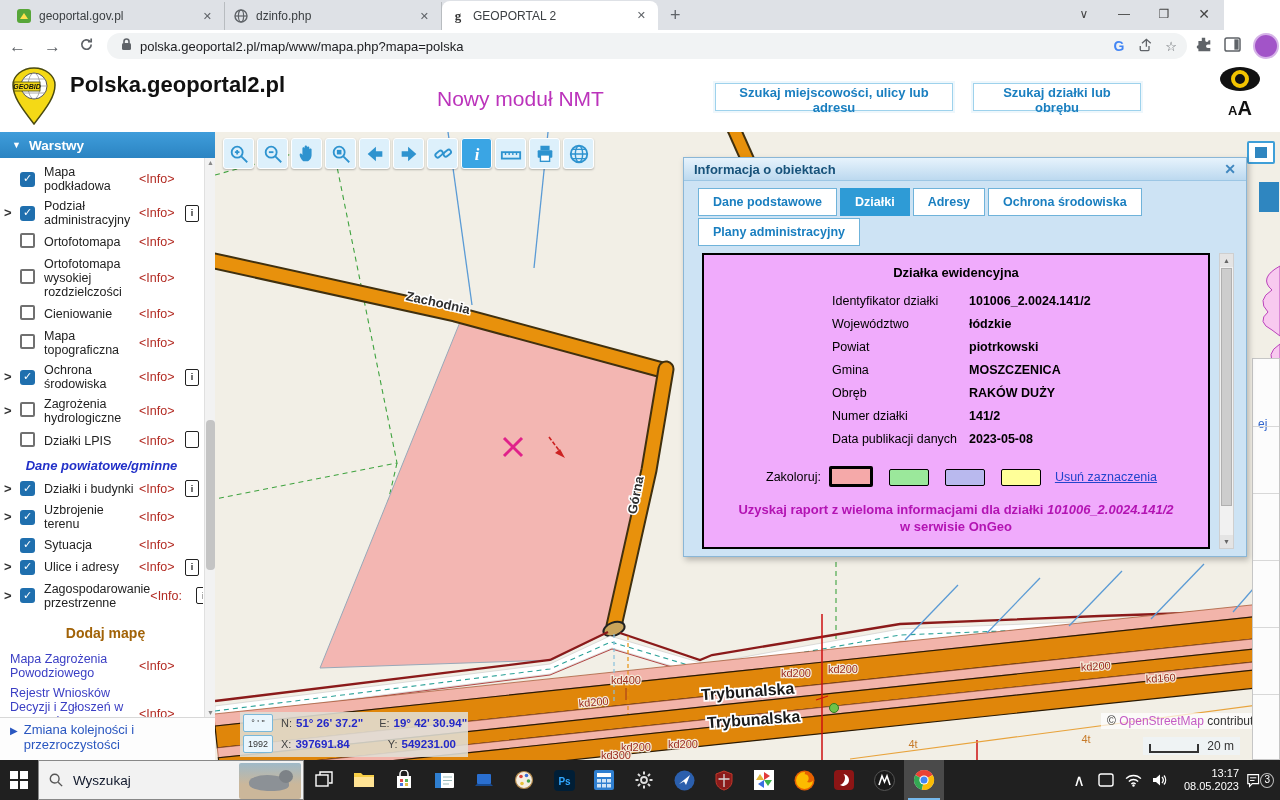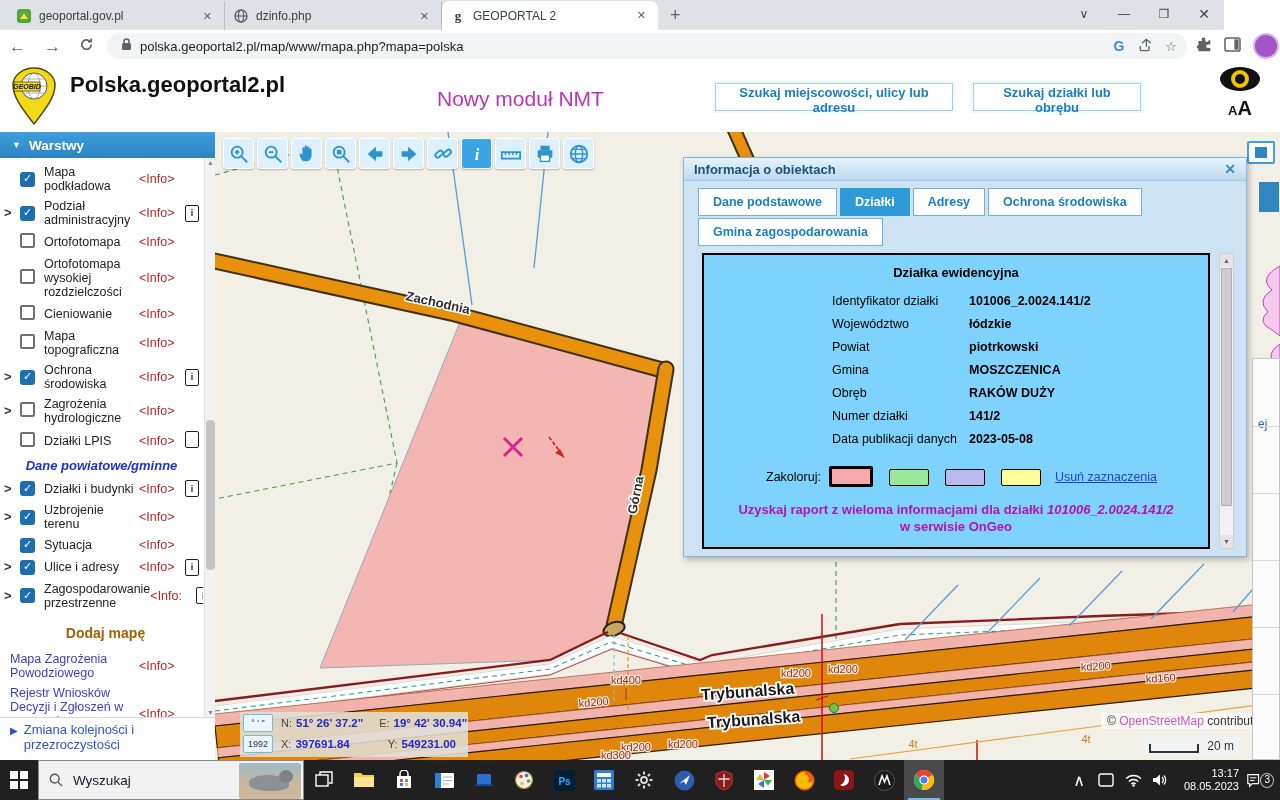--- a/index.html
+++ b/index.html
@@ -102,21 +102,21 @@
   .whitecol .ej{position:absolute;left:5px;top:58px;color:#3366cc;font-size:12px;}
 
   
   .panel{position:absolute;left:683px;top:157px;width:562px;height:398px;background:#cde3f4;border:1px solid #8ab6d6;box-shadow:2px 3px 6px rgba(0,0,0,.25);}
   .ptitle{height:22px;background:linear-gradient(#e7f3fc,#bcd9ef);border-bottom:1px solid #9cc6e4;display:flex;align-items:center;padding:0 10px;font-size:13px;font-weight:700;color:#17527a;}
   .pclose{margin-left:auto;color:#3f87bf;font-weight:700;font-size:14px;}
   .ptabs{padding:7px 14px 0 14px;}
   .ptrow{display:flex;gap:3px;margin-bottom:2px;flex-wrap:wrap;}
   .ptab{background:#fff;border:1px solid #6fb3da;color:#1a7fc0;font-weight:700;font-size:12.5px;padding:6px 14px;}
   .ptab.active{background:#2e9bd6;color:#fff;border-color:#2e9bd6;}
-  .pbox{position:absolute;left:18px;top:95px;width:508px;height:296px;background:#7dd3fc;border:2px solid #000;box-sizing:border-box;overflow:hidden;}
+  .pbox{position:absolute;left:18px;top:95px;width:508px;height:296px;background:#f0abfc;border:2px solid #000;box-sizing:border-box;overflow:hidden;}
   .pheading{text-align:center;font-weight:700;font-size:13px;margin-top:10px;color:#000;}
   .pfields{margin-top:9px;}
   .prow{display:flex;padding-left:128px;font-size:12.5px;height:23px;align-items:center;color:#000;}
   .prow .pl{flex:0 0 137px;}
   .prow .pv{font-weight:700;}
   .colorrow{display:flex;align-items:center;margin-top:16px;margin-left:62px;font-size:12.5px;color:#000;}
   .sw{width:38px;height:15px;border-radius:2px;box-sizing:content-box;}
   .sw.sel{border:3px solid #000;}
   .sw.nosel{border:1px solid #000;margin-top:2px;}
   .clearlink{color:#2244cc;margin-left:14px;}
@@ -592,21 +592,21 @@
       <span class="pclose">✕</span>
     </div>
     <div class="ptabs">
       <div class="ptrow" id="ptrow1">
           <div class="ptab">Dane podstawowe</div>
           <div class="ptab active">Działki</div>
           <div class="ptab">Adresy</div>
           <div class="ptab">Ochrona środowiska</div>
         </div>
       <div class="ptrow" id="ptrow2">
-          <div class="ptab">Gmina zagospodarowania</div>
+          <div class="ptab">Plany administracyjny</div>
         </div>
     </div>
     <div class="pbox">
       <div class="pheading">Działka ewidencyjna</div>
       <div class="pfields" id="pfields">
           <div class="prow">
             <span class="pl">Identyfikator działki</span>
             <span class="pv">101006_2.0024.141/2</span>
           </div>
           <div class="prow">

